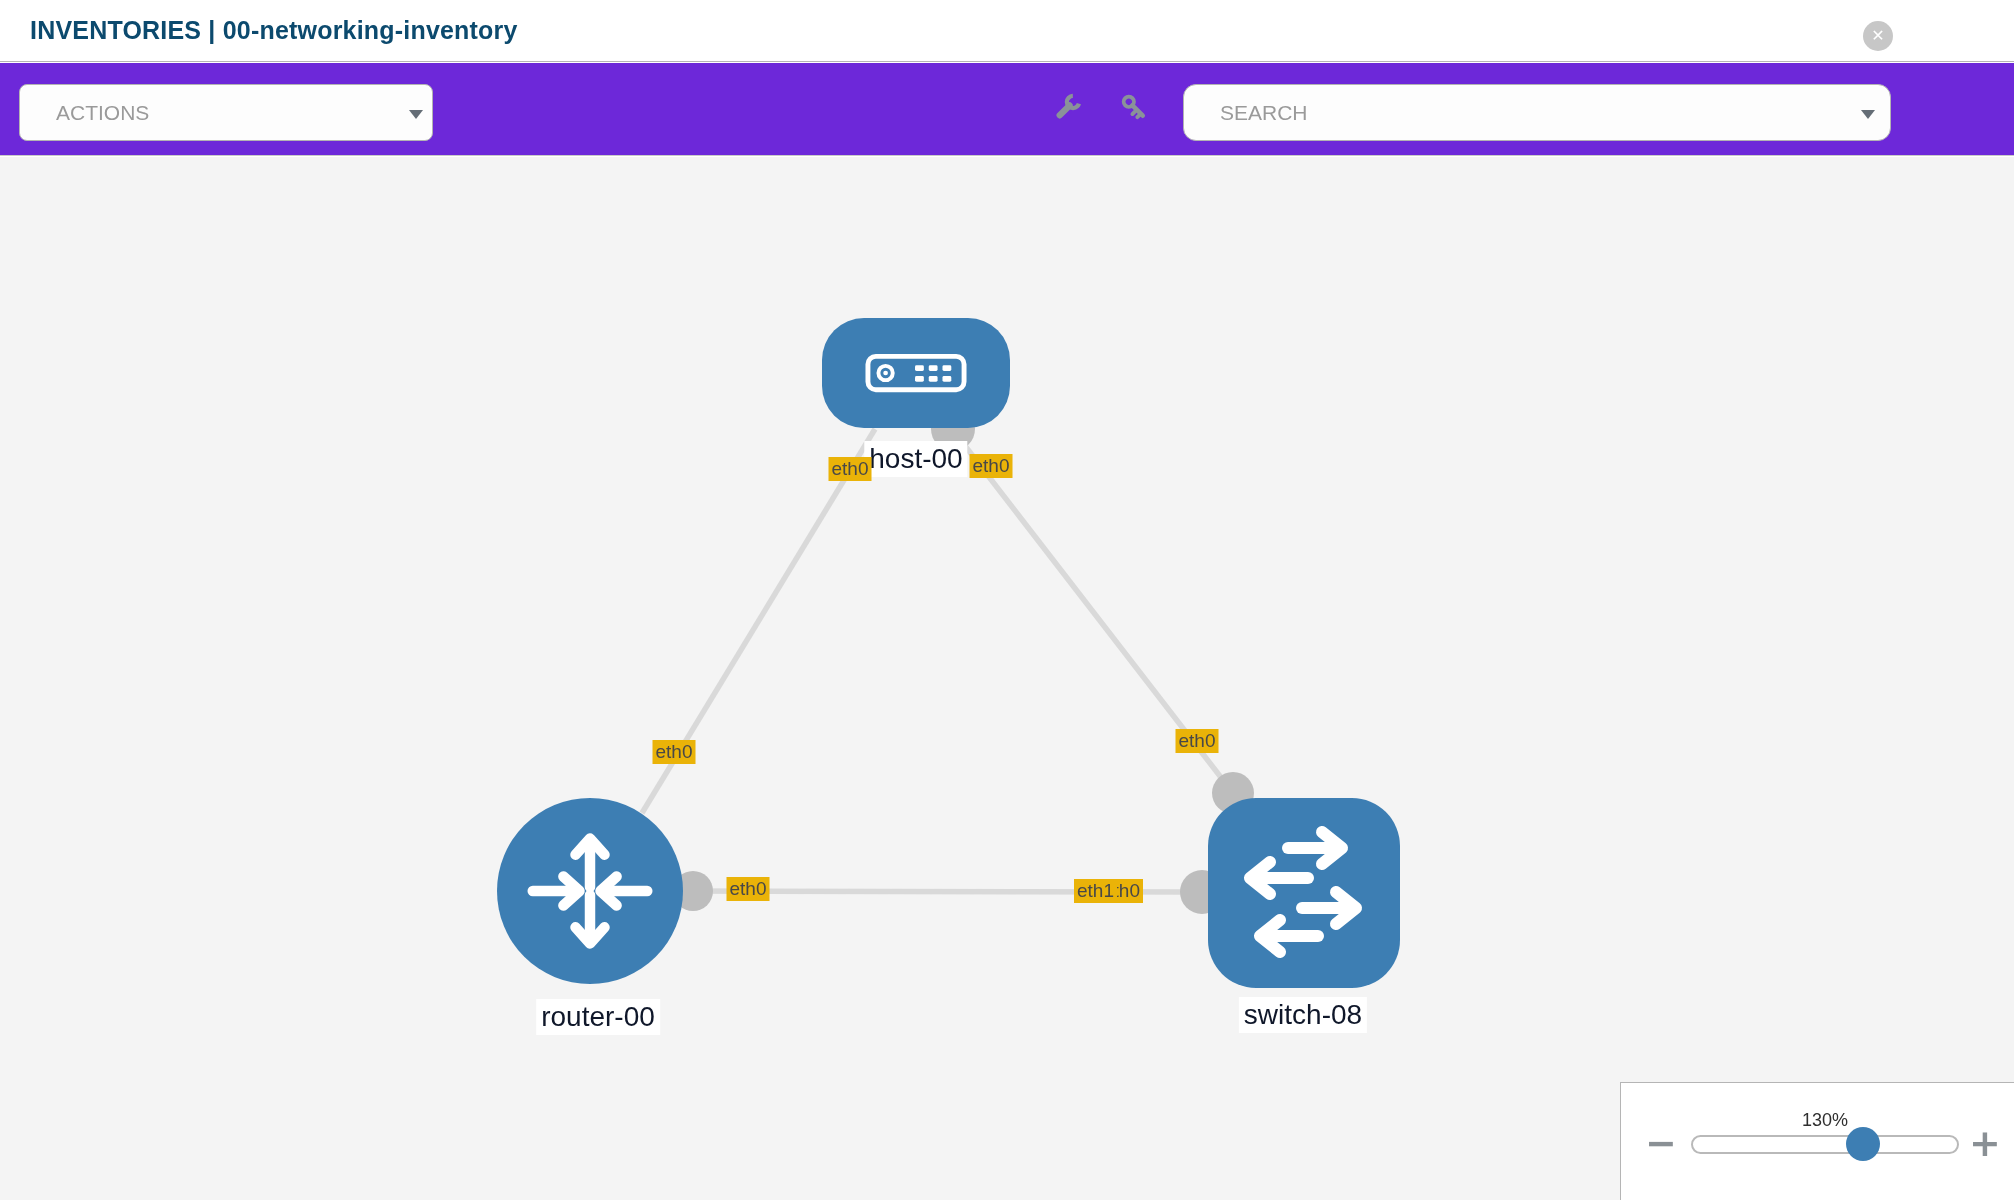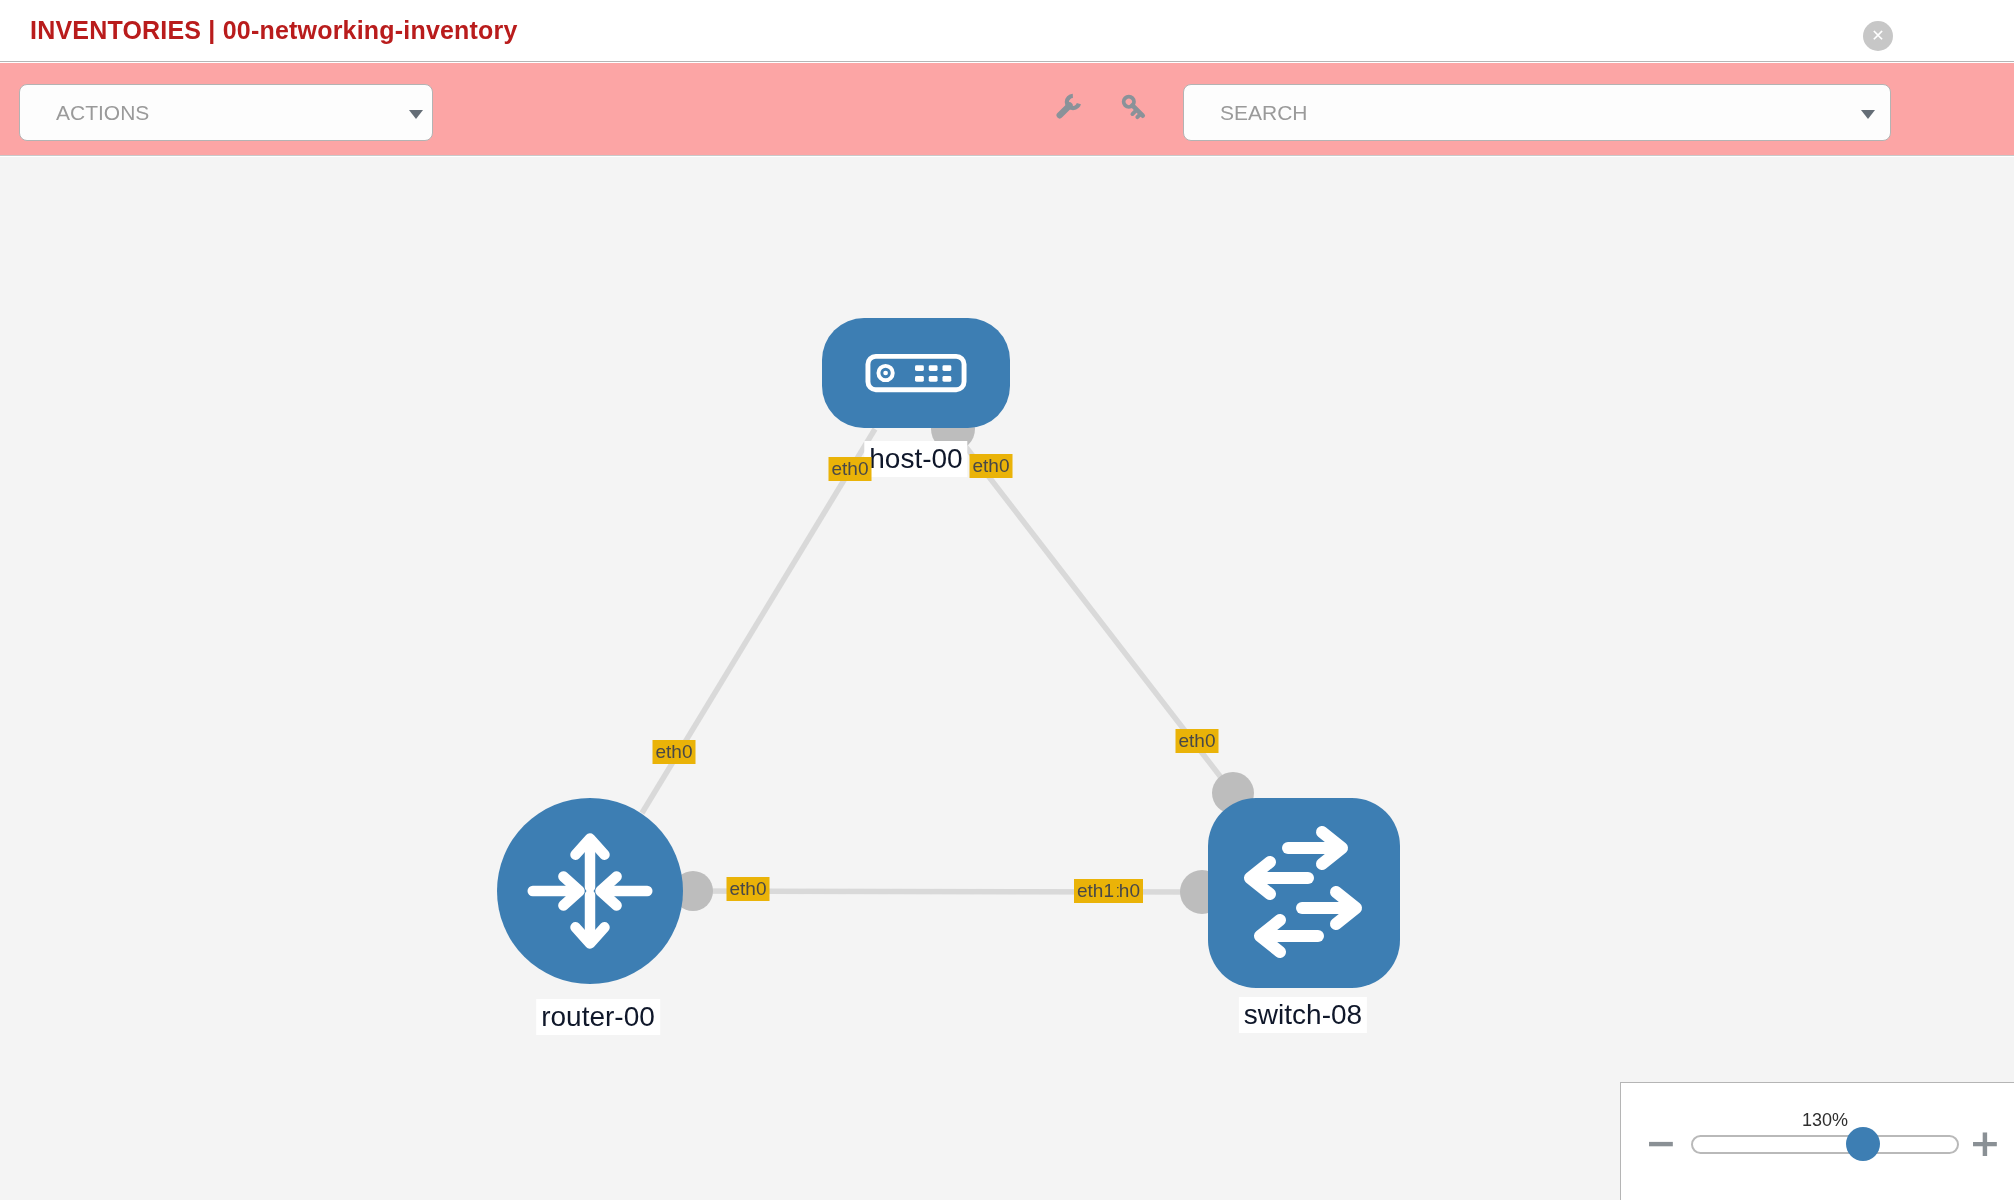--- a/index.html
+++ b/index.html
@@ -11,49 +11,49 @@
     overflow: hidden;
   }
 
   
   .header {
     position: absolute; left: 0; top: 0; width: 2014px; height: 62px;
     background: #ffffff; border-bottom: 1px solid #b5b5b5;
   }
   .page-title {
     position: absolute; left: 30px; top: 16px;
-    font-size: 25px; font-weight: 700; color: #b91c1c; letter-spacing: .2px;
+    font-size: 25px; font-weight: 700; color: #0c4a6e; letter-spacing: .2px;
     white-space: nowrap;
   }
   .close-btn {
     position: absolute; left: 1863px; top: 21px; width: 30px; height: 30px;
     background: #c7c7c7; border-radius: 50%; border: none; cursor: pointer;
     color: #ffffff; font-size: 16px; font-weight: 700; line-height: 30px;
     text-align: center; font-family: "DejaVu Sans", sans-serif;
   }
 
   
   .toolbar {
     position: absolute; left: 0; top: 63px; width: 2014px; height: 93px;
-    background: #fca5a5; border-bottom: 1px solid #c9c9c9;
+    background: #6d28d9; border-bottom: 1px solid #c9c9c9;
   }
   .fake-select {
     position: absolute; top: 21px; height: 57px;
     background: #fdfdfd; border: 1px solid #b3b3b3; border-radius: 8px;
     color: #9a9a9a; font-size: 21px; line-height: 55px; cursor: pointer;
   }
   .fake-select .sel-text { padding-left: 36px; display: block; }
   .caret {
     position: absolute; top: 25px; width: 0; height: 0;
     border-left: 7px solid transparent; border-right: 7px solid transparent;
     border-top: 9px solid #646d76;
   }
   .actions-select { left: 19px; width: 414px; }
   .actions-select .caret { left: 389px; }
-  .search-select { left: 1183px; width: 708px; }
+  .search-select { left: 1183px; width: 708px; border-radius: 13px; }
   .search-select .caret { left: 677px; }
   .tool-btn {
     position: absolute; top: 24px; width: 42px; height: 42px;
     background: transparent; border: none; cursor: pointer;
     display: flex; align-items: center; justify-content: center;
   }
   .wrench-btn { left: 1046px; }
   .key-btn { left: 1114px; }
 
   

